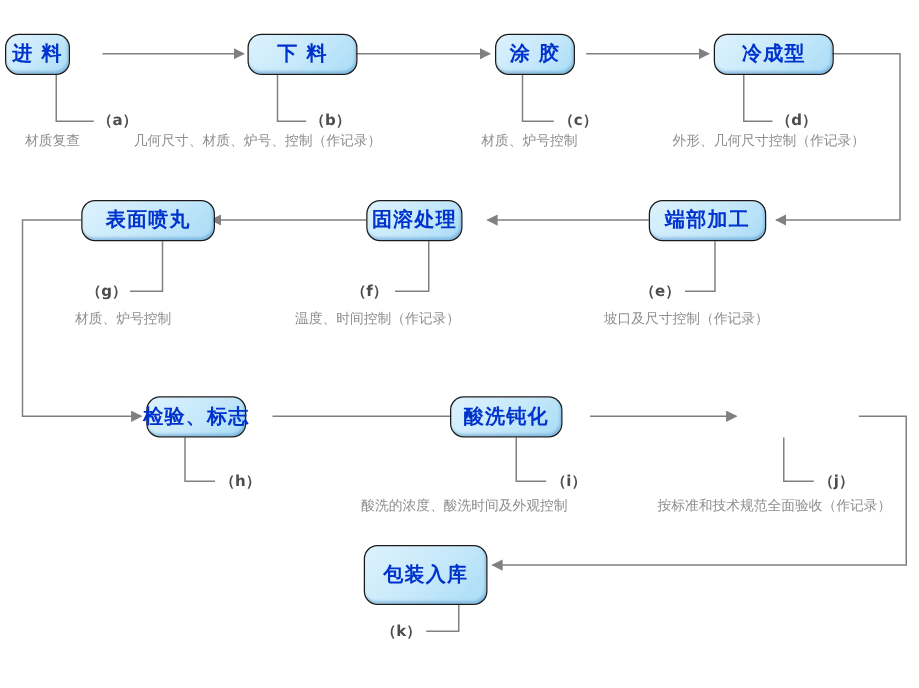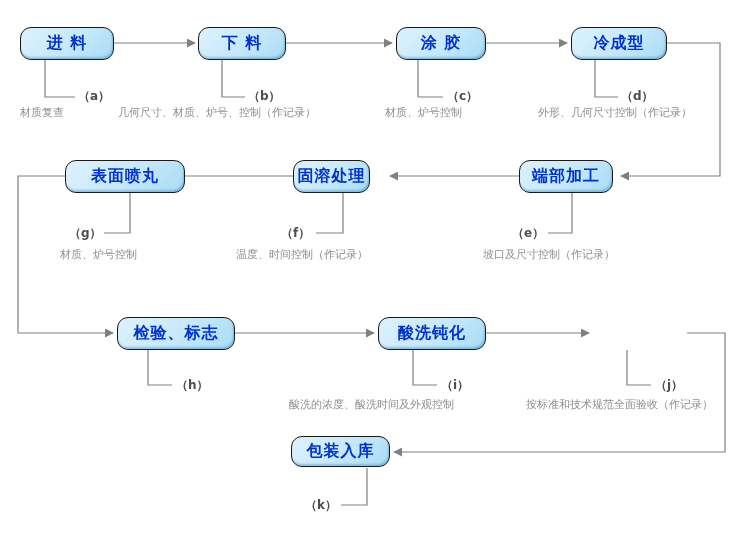--- a/index.html
+++ b/index.html
@@ -63,45 +63,45 @@
     <polyline points="595,60 595,97 618,97"></polyline>
     <polyline points="548,233 572,233 572,193"></polyline>
     <polyline points="316,233 343,233 343,193"></polyline>
     <polyline points="104,233 130,233 130,193"></polyline>
     <polyline points="148,350 148,385 172,385"></polyline>
     <polyline points="413,350 413,385 437,385"></polyline>
     <polyline points="627,350 627,385 651,385"></polyline>
     <polyline points="341,505 367,505 367,468"></polyline>
   </svg>
 
-  <div class="node" style="left:20px;top:27px;width:94px">进 料</div>
+  <div class="node" style="left:4px;top:27px;width:52px">进 料</div>
   <div class="node" style="left:198px;top:27px;width:88px">下 料</div>
-  <div class="node" style="left:396px;top:27px;width:90px">涂 胶</div>
+  <div class="node" style="left:396px;top:27px;width:64px">涂 胶</div>
   <div class="node" style="left:571px;top:27px;width:96px">冷成型</div>
   <div class="node" style="left:519px;top:160px;width:94px">端部加工</div>
   <div class="node" style="left:293px;top:160px;width:77px">固溶处理</div>
-  <div class="node" style="left:65px;top:160px;width:120px">表面喷丸</div>
-  <div class="node" style="left:117px;top:317px;width:118px">检验、标志</div>
-  <div class="node" style="left:378px;top:317px;width:108px">酸洗钝化</div>
-  <div class="node" style="left:291px;top:436px;width:99px;height:31px">包装入库</div>
+  <div class="node" style="left:65px;top:160px;width:107px">表面喷丸</div>
+  <div class="node" style="left:117px;top:317px;width:80px">检验、标志</div>
+  <div class="node" style="left:360px;top:317px;width:90px">酸洗钝化</div>
+  <div class="node" style="left:291px;top:436px;width:99px;height:48px">包装入库</div>
 
   <div class="tag" style="left:78px;top:89px">（a）</div>
   <div class="tag" style="left:248px;top:89px">（b）</div>
   <div class="tag" style="left:447px;top:89px">（c）</div>
   <div class="tag" style="left:621px;top:89px">（d）</div>
   <div class="tag" style="left:512px;top:226px">（e）</div>
   <div class="tag" style="left:281px;top:226px">（f）</div>
   <div class="tag" style="left:69px;top:226px">（g）</div>
   <div class="tag" style="left:176px;top:378px">（h）</div>
   <div class="tag" style="left:441px;top:378px">（i）</div>
   <div class="tag" style="left:655px;top:378px">（j）</div>
   <div class="tag" style="left:305px;top:498px">（k）</div>
 
   <div class="desc" style="left:20px;top:106px">材质复查</div>
-  <div class="desc" style="left:118px;top:106px">几何尺寸、材质、炉号、控制（作记录）</div>
+  <div class="desc" style="left:107px;top:106px">几何尺寸、材质、炉号、控制（作记录）</div>
   <div class="desc" style="left:385px;top:106px">材质、炉号控制</div>
   <div class="desc" style="left:538px;top:106px">外形、几何尺寸控制（作记录）</div>
   <div class="desc" style="left:483px;top:248px">坡口及尺寸控制（作记录）</div>
   <div class="desc" style="left:236px;top:248px">温度、时间控制（作记录）</div>
   <div class="desc" style="left:60px;top:248px">材质、炉号控制</div>
   <div class="desc" style="left:289px;top:398px">酸洗的浓度、酸洗时间及外观控制</div>
   <div class="desc" style="left:526px;top:398px">按标准和技术规范全面验收（作记录）</div>
 
 </div>
 

